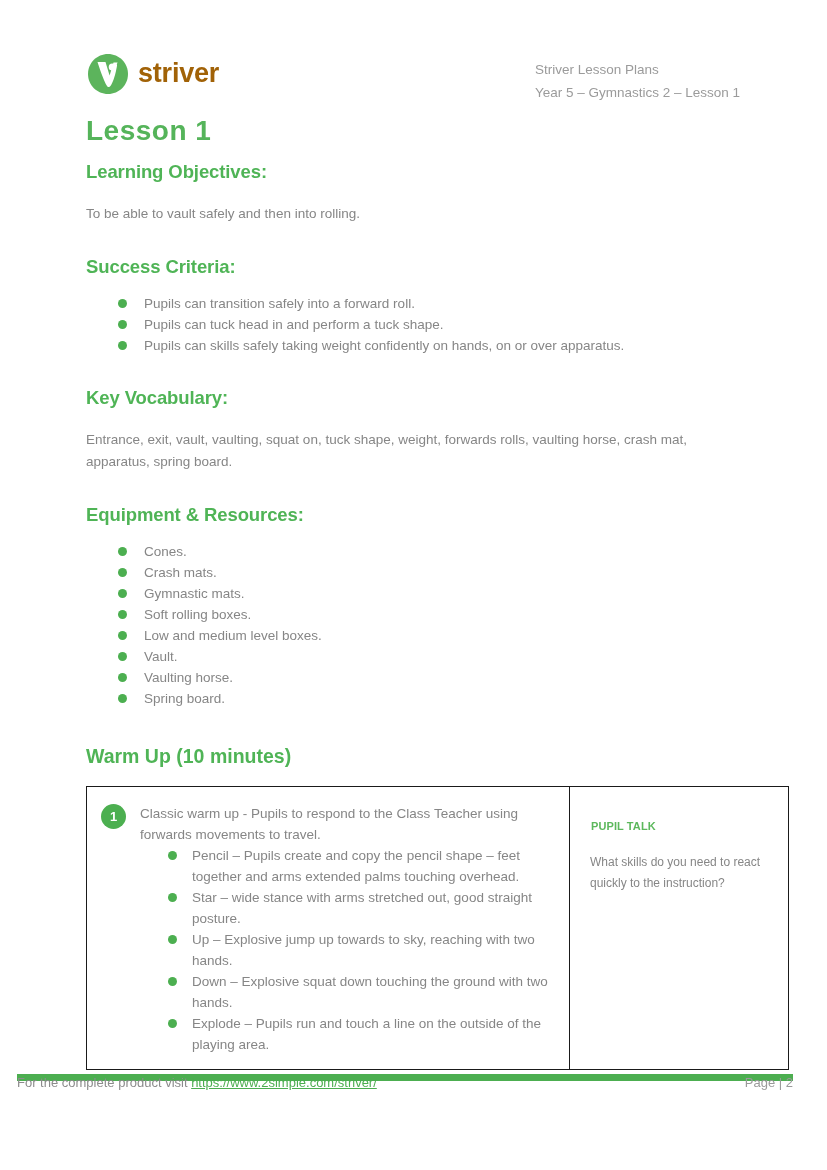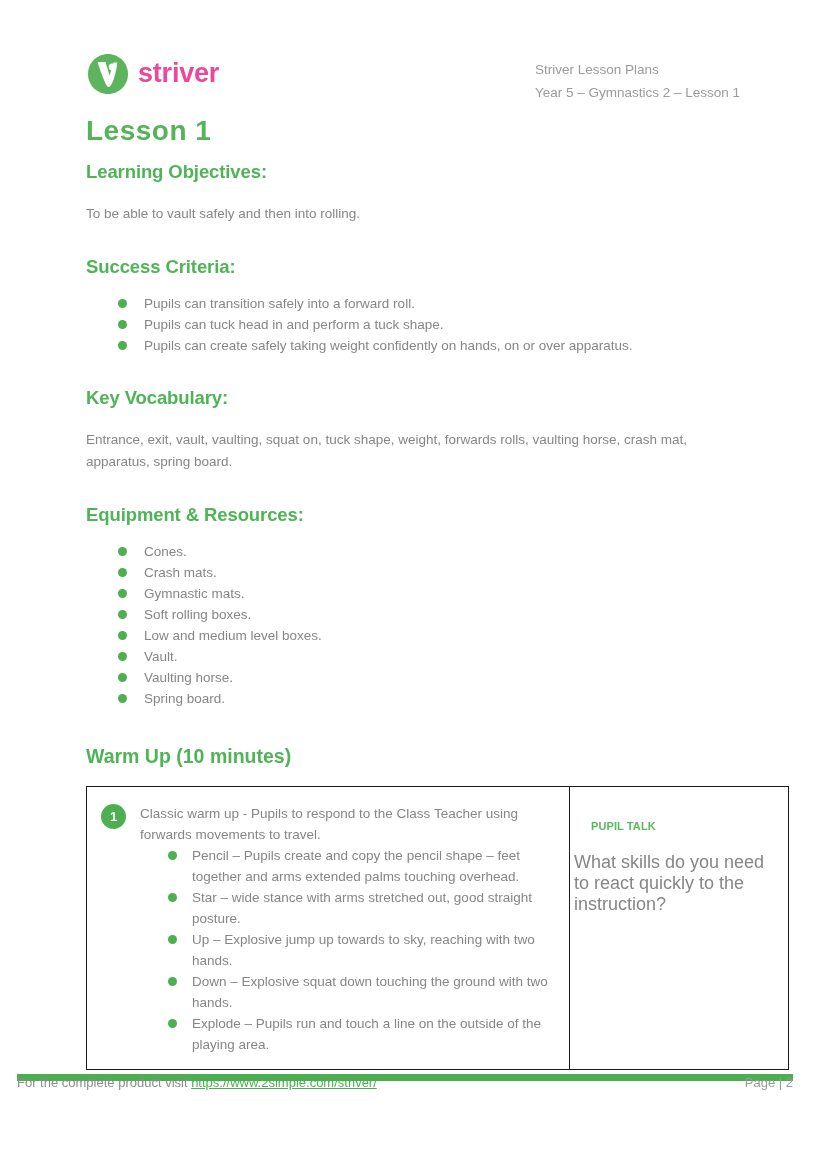--- a/index.html
+++ b/index.html
@@ -40,21 +40,21 @@
     gap: 8px;
   }
   .logo-mark {
     width: 44px;
     height: 44px;
     display: block;
   }
   .logo-word {
     font-size: 27px;
     font-weight: bold;
-    color: #ec4899;
+    color: #a16207;
     letter-spacing: -0.2px;
     line-height: 1;
     padding-bottom: 2px;
   }
   .header-meta {
     position: absolute;
     right: 87px;
     top: 58px;
     color: #9b9b9b;
     font-size: 13.5px;
@@ -207,24 +207,24 @@
   }
   .side-label {
     font-size: 11px;
     font-weight: bold;
     color: #5cb85c;
     letter-spacing: 0.1px;
     line-height: 17px;
     margin: 17px;
   }
   .side-text {
-    font-size: 18px;
+    font-size: 12px;
     color: #868686;
     line-height: 21px;
-    margin: 0;
+    margin: 16px;
   }
 
   
   .footer-rule {
     position: absolute;
     left: 17px;
     top: 1074px;
     width: 776px;
     height: 7px;
     background: #4cae50;
@@ -279,21 +279,21 @@
 
     <h2 class="section-head">Learning Objectives:</h2>
     <p class="body-text">To be able to vault safely and then into rolling.</p>
 
     <div class="spacer-md"></div>
 
     <h2 class="section-head">Success Criteria:</h2>
     <ul class="green-list">
       <li>Pupils can transition safely into a forward roll.</li>
       <li>Pupils can tuck head in and perform a tuck shape.</li>
-      <li>Pupils can create safely taking weight confidently on hands, on or over apparatus.</li>
+      <li>Pupils can skills safely taking weight confidently on hands, on or over apparatus.</li>
     </ul>
 
     <div class="spacer-md"></div>
 
     <h2 class="section-head">Key Vocabulary:</h2>
     <p class="body-text">Entrance, exit, vault, vaulting, squat on, tuck shape, weight, forwards rolls, vaulting horse, crash mat, apparatus, spring board.</p>
 
     <div class="spacer-md"></div>
 
     <h2 class="section-head">Equipment &amp; Resources:</h2>

